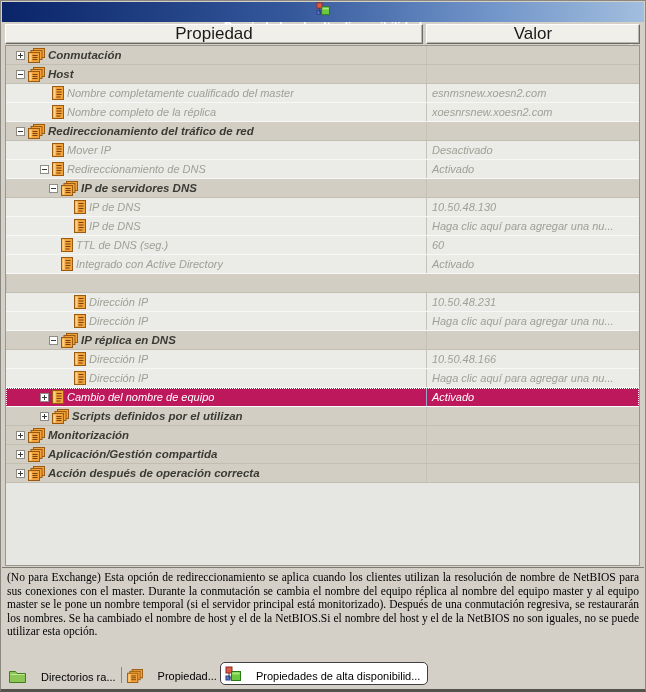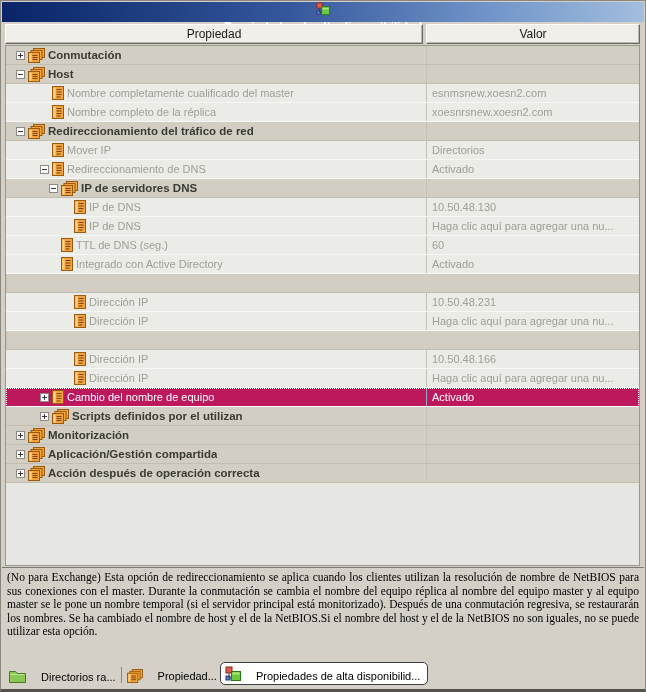--- a/index.html
+++ b/index.html
@@ -18,31 +18,31 @@
     display:flex;align-items:center;padding:0 4px;gap:4px;flex-direction:column;
   }
   .title-text{color:#fff;font-weight:bold;font-size:12px;letter-spacing:0;}
   .close{margin-left:auto;color:#dfe3ee;font-size:12px;line-height:12px;padding:0 4px;cursor:default;}
   .title-icon svg{display:block;}
   
   .header-row{position:absolute;left:4px;top:23px;right:5px;height:20px;display:flex;gap:3px;}
   .col-header{
     background:#f1efe9;border:1px solid;border-color:#ffffff #6c6a64 #6c6a64 #ffffff;
     box-shadow:inset -1px -1px 0 #b8b5ad;
-    display:flex;align-items:center;justify-content:center;font-size:12px;color:#1a1a1a;
+    display:flex;align-items:center;justify-content:center;font-size:17px;color:#1a1a1a;
   }
   .col-header.prop{width:418px;}
   .col-header.val{flex:1;}
   
   .grid{
     position:absolute;left:4px;top:44px;right:5px;height:521px;
     background:#e6e6e2;border:1px solid #9a978f;overflow:hidden;
   }
   .row{display:flex;height:19px;align-items:center;}
-  .row .cell{height:100%;display:flex;align-items:center;overflow:hidden;white-space:nowrap;}
+  .row .cell{height:100%;display:flex;align-items:center;overflow:hidden;white-space:nowrap;font-style:italic;}
   .row .cell.prop{width:420px;flex:none;}
   .row .cell.val{flex:1;border-left:1px solid #c6c2b8;padding-left:5px;color:#a0a098;}
   .row.leaf{background:#ebebe7;border-bottom:1px solid #f7f7f5;align-items:center;}
   .row.group{background:#d2cec3;border-bottom:1px solid #c2beb2;}
   .row.group .label{font-weight:bold;color:#3b3b35;font-size:11.5px;}
   .row.leaf .label{color:#a0a098;}
   .row.selected{background:#be185d;outline:1px dotted #ffffff;outline-offset:-1px;}
   .row.selected .label,.row.selected .cell.val{color:#ffffff;}
   .row.selected .cell.val{border-left-color:#9aa6c6;}
   .indent{flex:none;}
@@ -227,21 +227,21 @@
           <g fill="#7a4208">
             <rect x="4.5" y="3" width="5" height="1"></rect>
             <rect x="4.5" y="5.5" width="5" height="1"></rect>
             <rect x="4.5" y="8" width="5" height="1"></rect>
             <rect x="4.5" y="10.5" width="4" height="1"></rect>
           </g>
         </svg>
       </span>
       <span class="label">Mover IP</span>
     </div>
-    <div class="cell val">Directorios</div>
+    <div class="cell val">Desactivado</div>
   </div>
       <div class="row level-1 leaf">
     <div class="cell prop">
       <span class="indent"></span>
       <span class="expand minus"></span>
 
       <span class="icon leaf-icon">
         <svg width="12" height="14" viewBox="0 0 12 14">
           <rect x="0.5" y="0.5" width="11" height="13" fill="#f2a33c" stroke="#9a5a10"></rect>
           <rect x="1.5" y="1.5" width="2" height="11" fill="#ffd389"></rect>
@@ -404,20 +404,41 @@
             <rect x="4.5" y="8" width="5" height="1"></rect>
             <rect x="4.5" y="10.5" width="4" height="1"></rect>
           </g>
         </svg>
       </span>
       <span class="label">Dirección IP</span>
     </div>
     <div class="cell val">Haga clic aquí para agregar una nu...</div>
   </div>
       <div class="row level-2 group">
+    <div class="cell prop">
+      <span class="indent"></span>
+      <span class="expand minus"></span>
+      <span class="icon group-icon">
+        <svg width="17" height="15" viewBox="0 0 17 15">
+          <g stroke="#9a5a10" fill="#f2a33c">
+            <rect x="5.5" y="0.5" width="11" height="9"></rect>
+            <rect x="3" y="2.5" width="11" height="9"></rect>
+            <rect x="0.5" y="4.5" width="11" height="10"></rect>
+          </g>
+          <rect x="1.5" y="5.5" width="2" height="8" fill="#ffd389"></rect>
+          <g fill="#7a4208">
+            <rect x="4.5" y="7" width="5" height="1"></rect>
+            <rect x="4.5" y="9" width="5" height="1"></rect>
+            <rect x="4.5" y="11" width="5" height="1"></rect>
+          </g>
+        </svg>
+      </span>
+
+      <span class="label">IP réplica en DNS</span>
+    </div>
     <div class="cell val"></div>
   </div>
       <div class="row level-3 leaf">
     <div class="cell prop">
       <span class="indent"></span>
       <span class="expand hidden"></span>
 
       <span class="icon leaf-icon">
         <svg width="12" height="14" viewBox="0 0 12 14">
           <rect x="0.5" y="0.5" width="11" height="13" fill="#f2a33c" stroke="#9a5a10"></rect>

